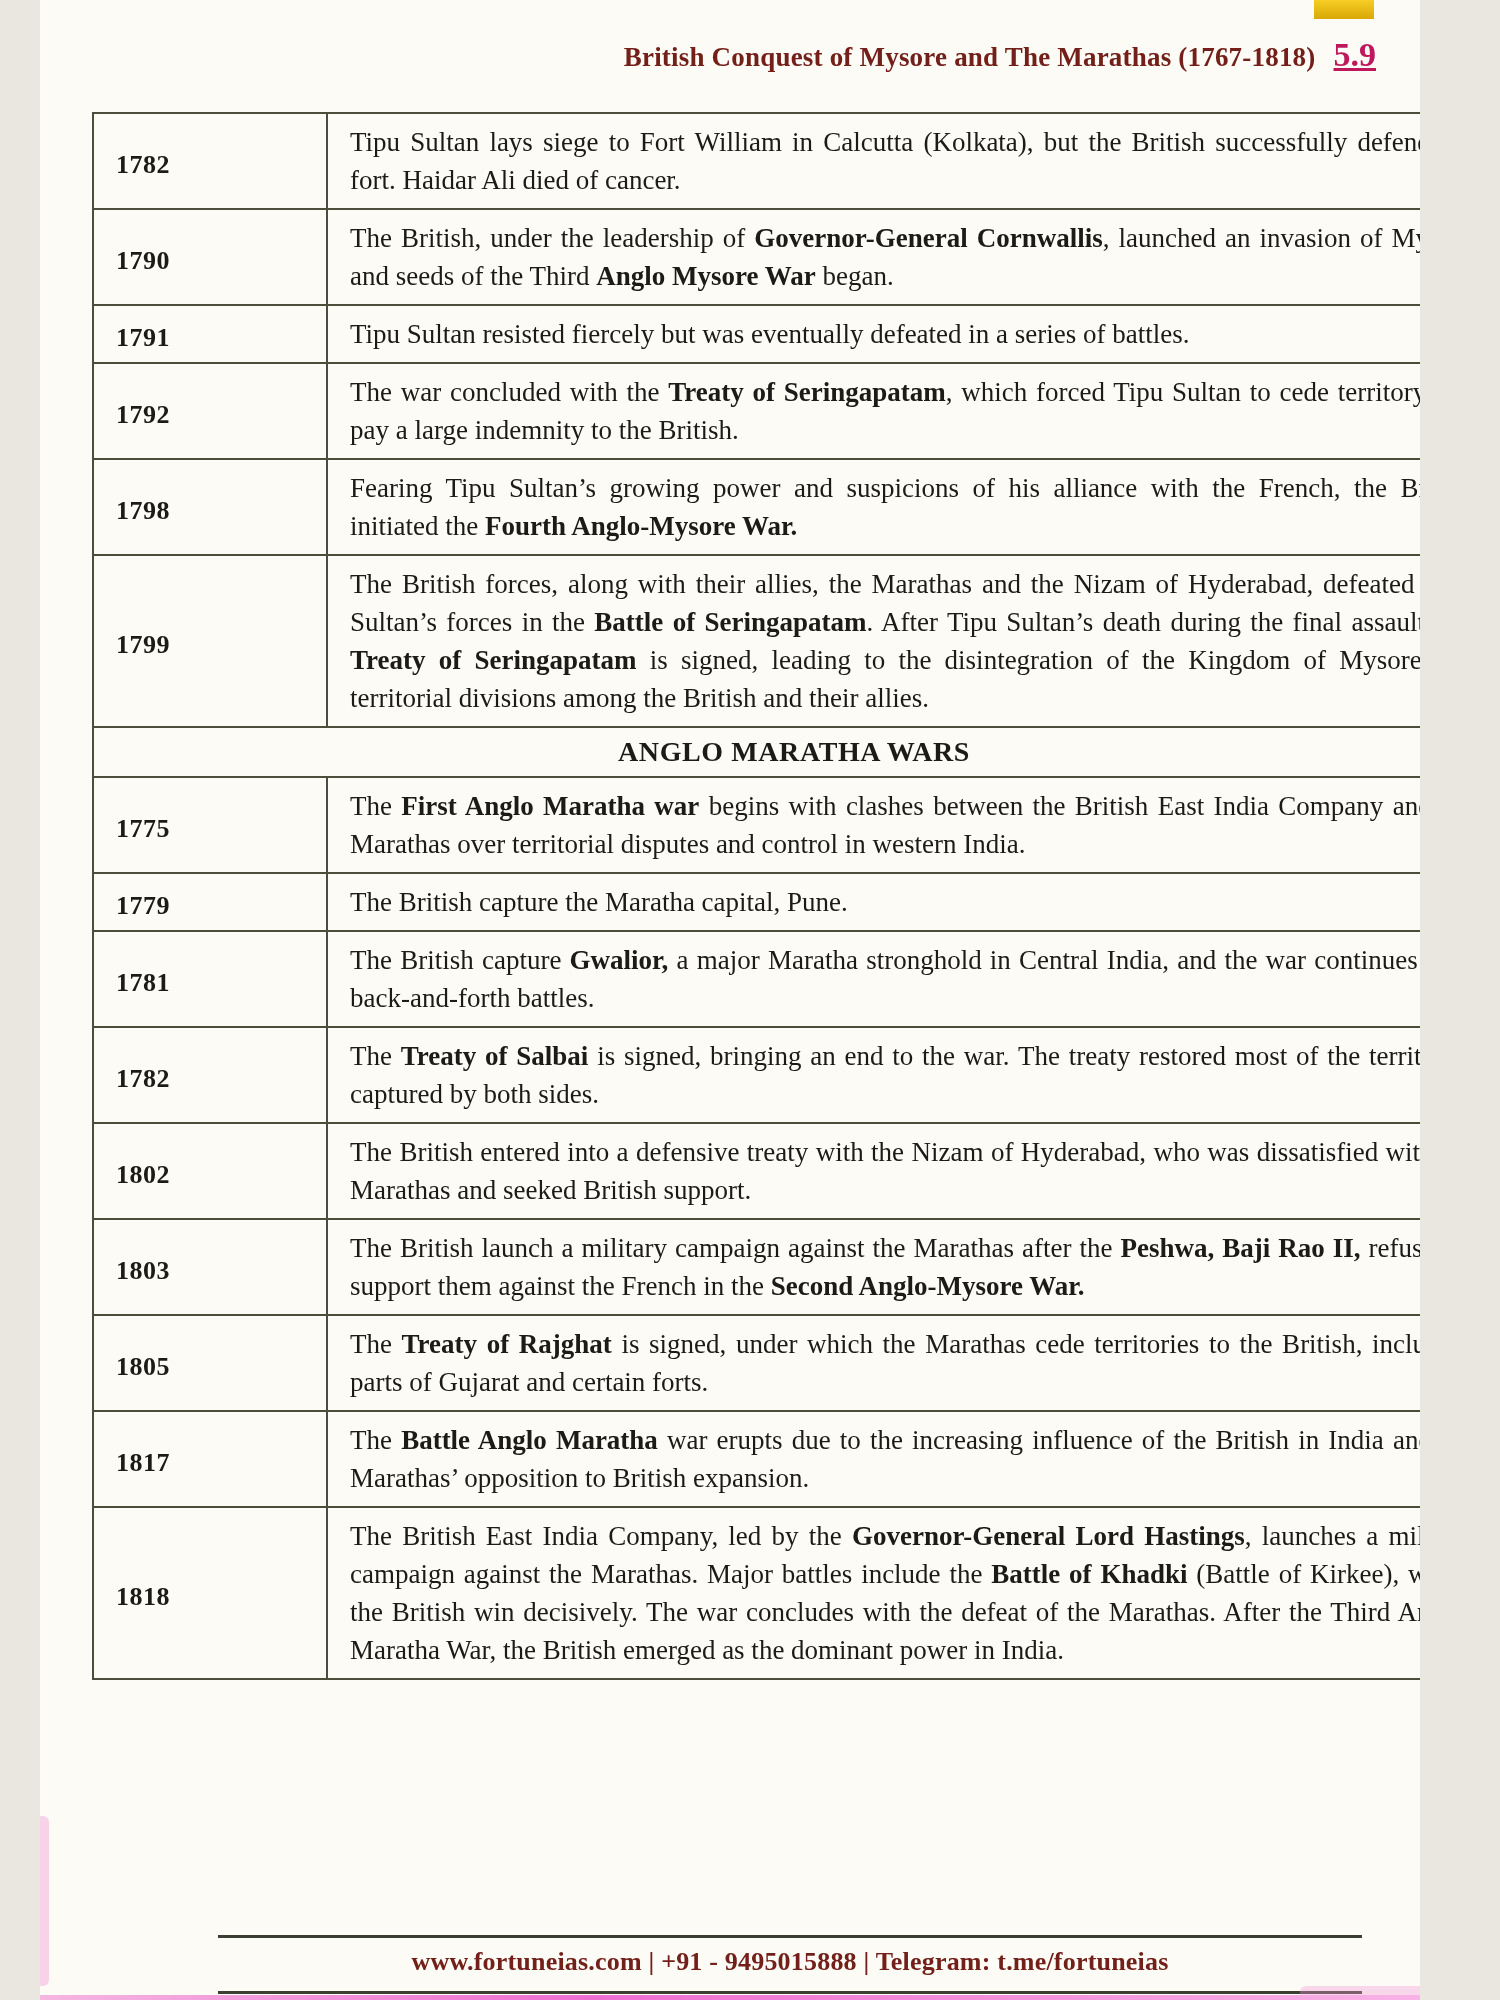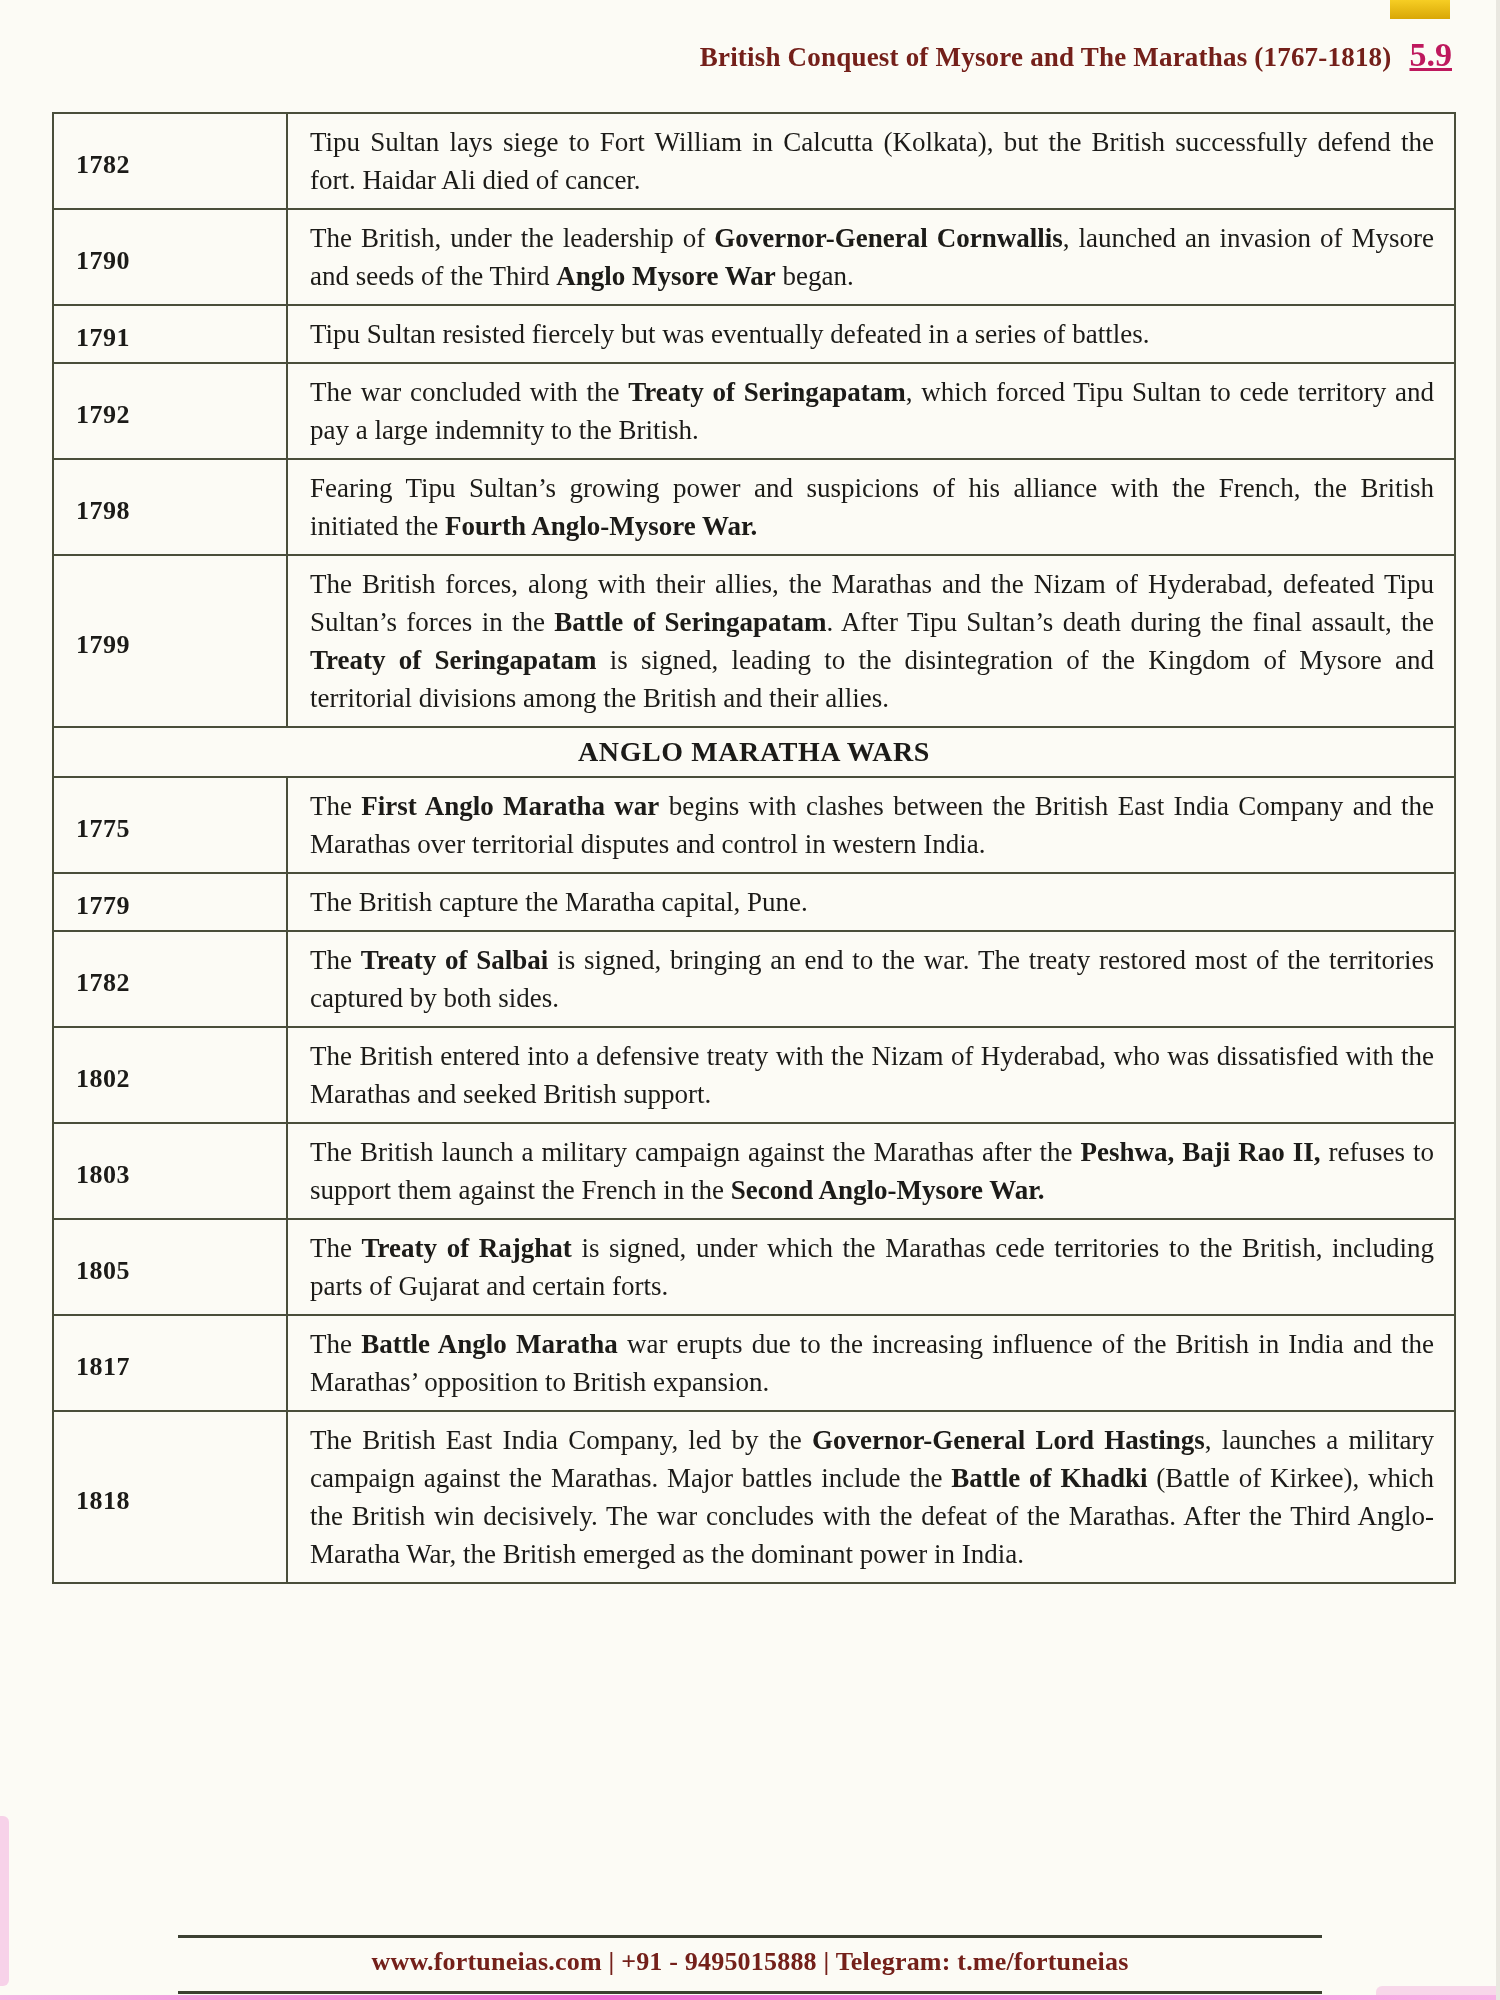--- a/index.html
+++ b/index.html
@@ -12,24 +12,25 @@
     --pink:#ef7fd6;
   }
   html,body{margin:0;padding:0;}
   body{
     width:1500px;height:2000px;
     background:#e9e7e0;
     font-family:"Liberation Serif","DejaVu Serif",serif;
   }
   .page{
     position:relative;
-    width:1496px;height:2000px;
+    width:1380px;height:2000px;
     background:var(--paper);
     overflow:hidden;
     color:var(--text);
+    margin-left:40px;
   }
   
   .corner-tab{
     position:absolute;top:0;right:46px;width:60px;height:19px;
     background:linear-gradient(180deg,#f6ce24,#d9a706);
   }
   .scan-edge-bottom{
     position:absolute;left:0;right:0;bottom:0;height:5px;
     background:linear-gradient(90deg,rgba(244,170,222,.85),rgba(236,95,206,.9) 40%,rgba(247,160,226,.8));
   }
@@ -140,20 +141,24 @@
         </tr>
         <tr>
           <td class="year-cell">1775</td>
           <td class="event-cell"><span>The </span><b>First Anglo Maratha war</b><span> begins with clashes between the British East India Company and the Marathas over territorial disputes and control in western India.</span></td>
         </tr>
         <tr>
           <td class="year-cell">1779</td>
           <td class="event-cell"><span>The British capture the Maratha capital, Pune.</span></td>
         </tr>
         <tr>
+          <td class="year-cell">1781</td>
+          <td class="event-cell"><span>The British capture </span><b>Gwalior,</b><span> a major Maratha stronghold in Central India, and the war continues with back-and-forth battles.</span></td>
+        </tr>
+        <tr>
           <td class="year-cell">1782</td>
           <td class="event-cell"><span>The </span><b>Treaty of Salbai</b><span> is signed, bringing an end to the war. The treaty restored most of the territories captured by both sides.</span></td>
         </tr>
         <tr>
           <td class="year-cell">1802</td>
           <td class="event-cell"><span>The British entered into a defensive treaty with the Nizam of Hyderabad, who was dissatisfied with the Marathas and seeked British support.</span></td>
         </tr>
         <tr>
           <td class="year-cell">1803</td>
           <td class="event-cell"><span>The British launch a military campaign against the Marathas after the </span><b>Peshwa, Baji Rao II,</b><span> refuses to support them against the French in the </span><b>Second Anglo-Mysore War.</b></td>

